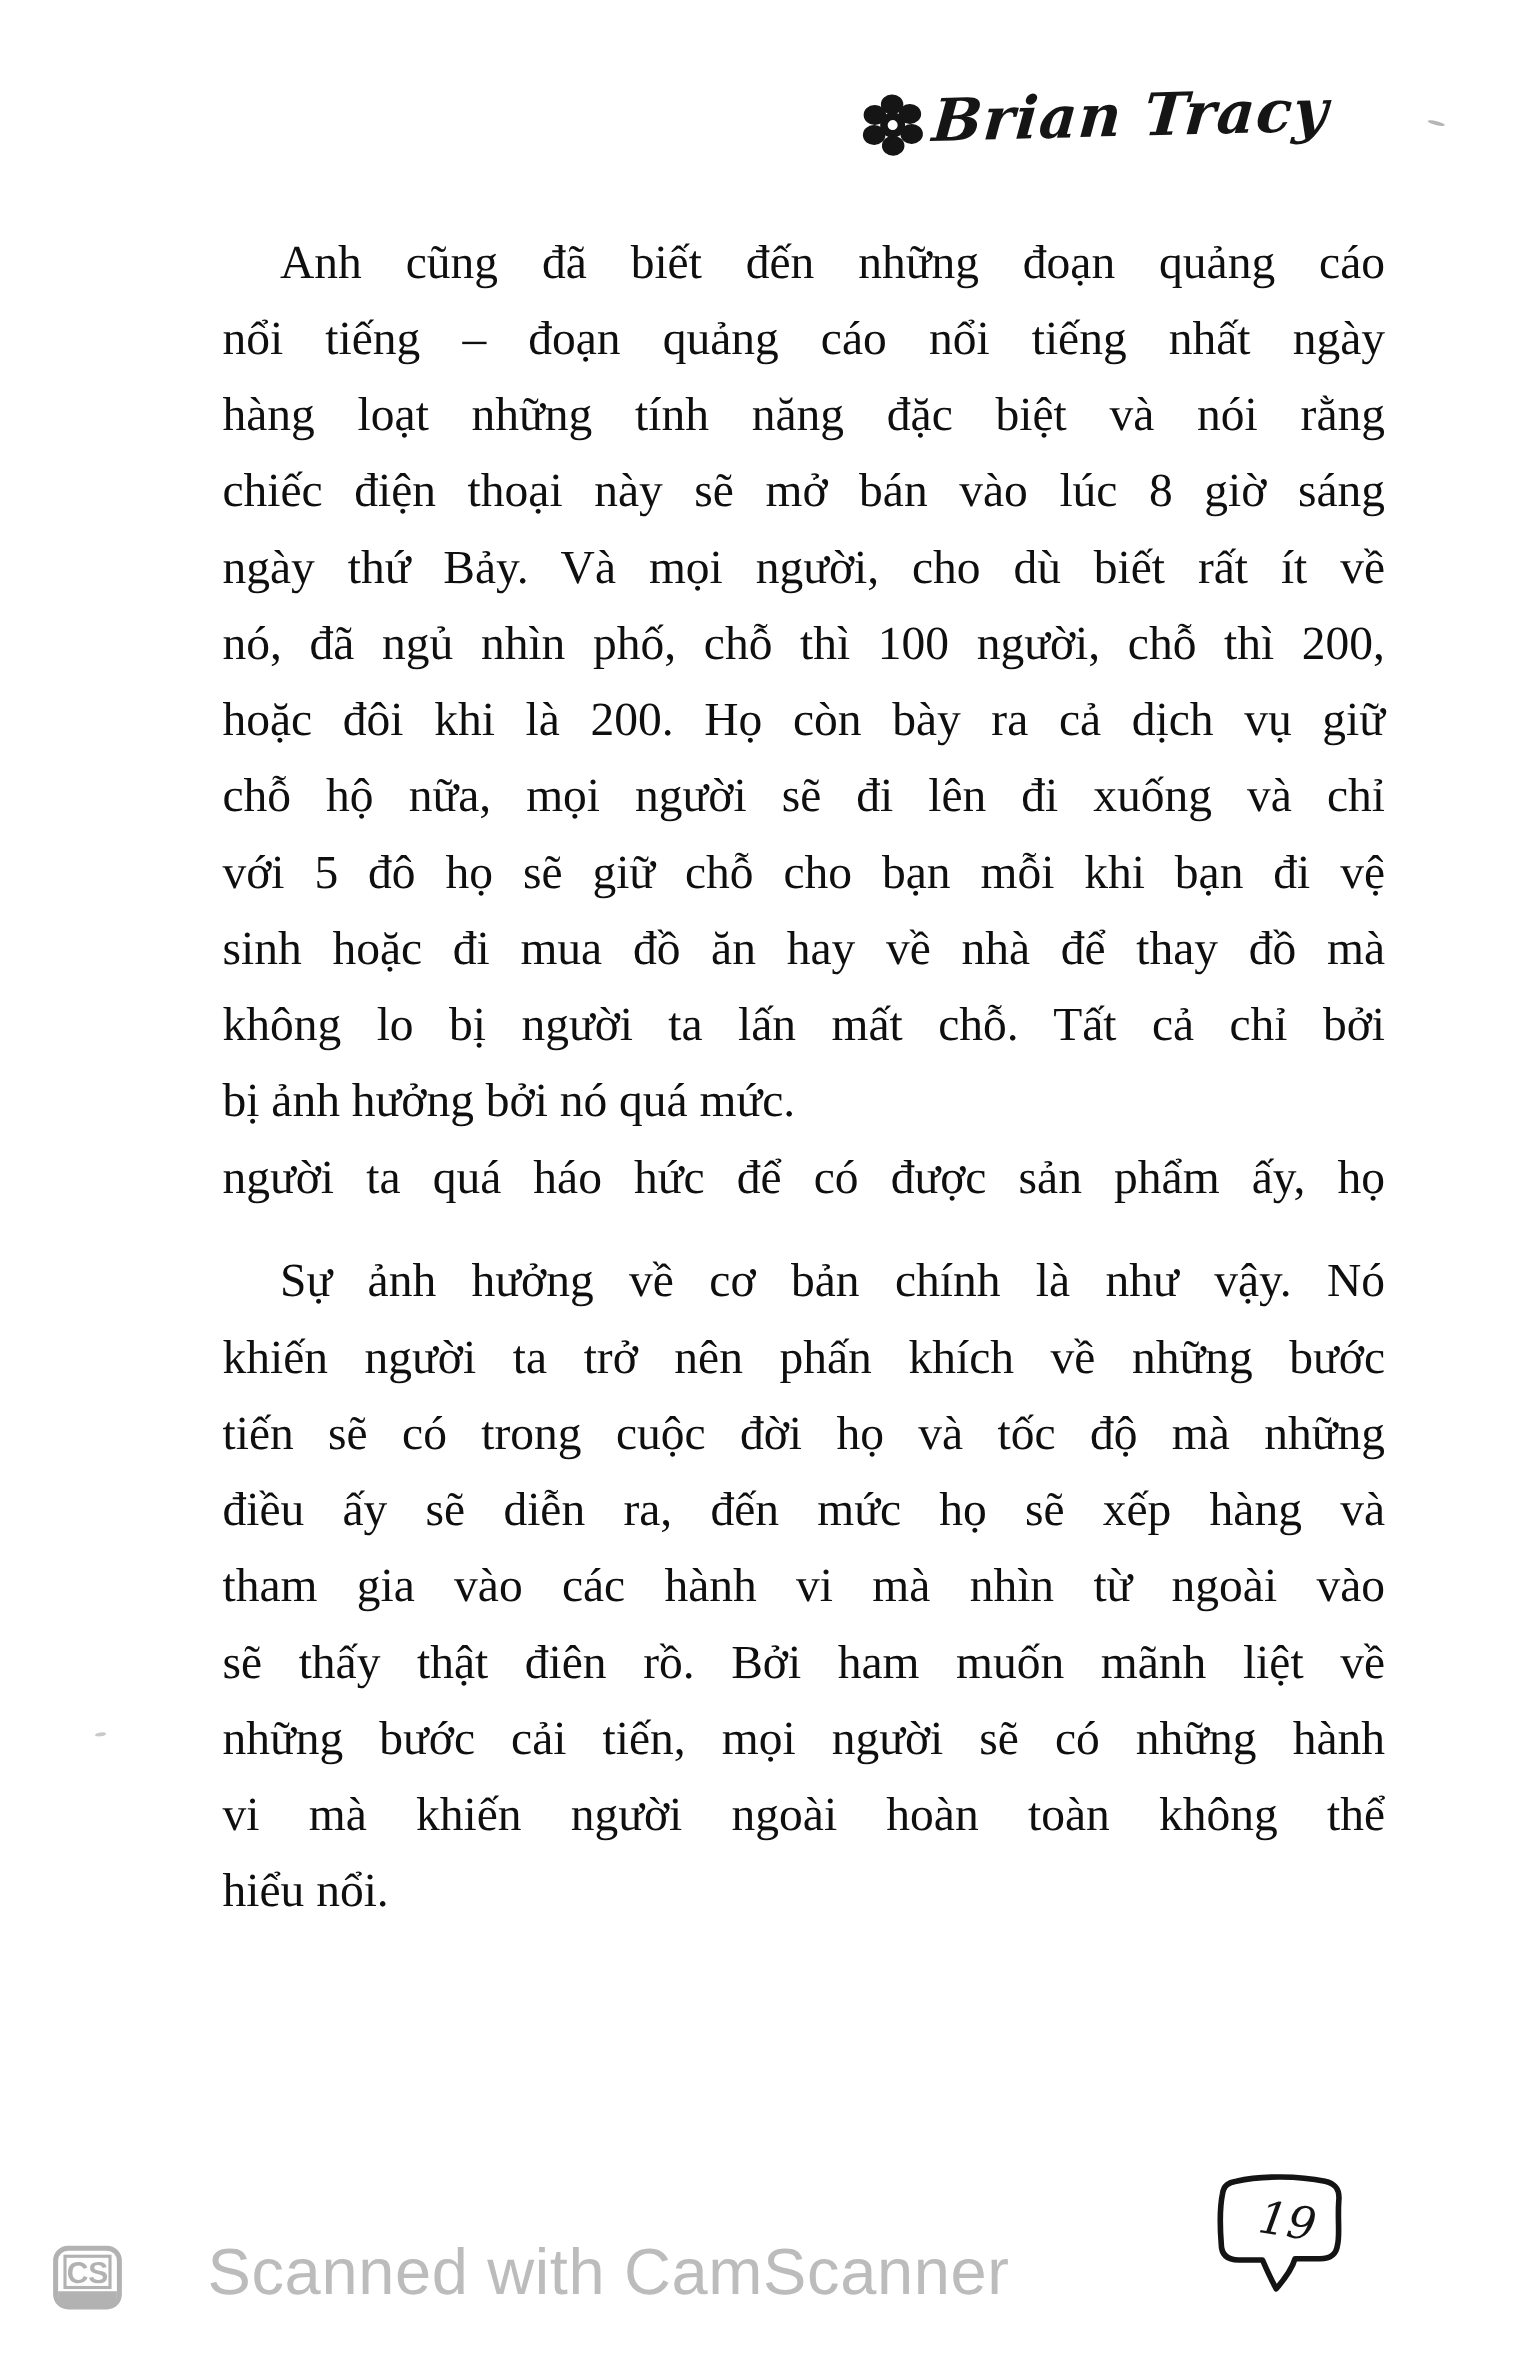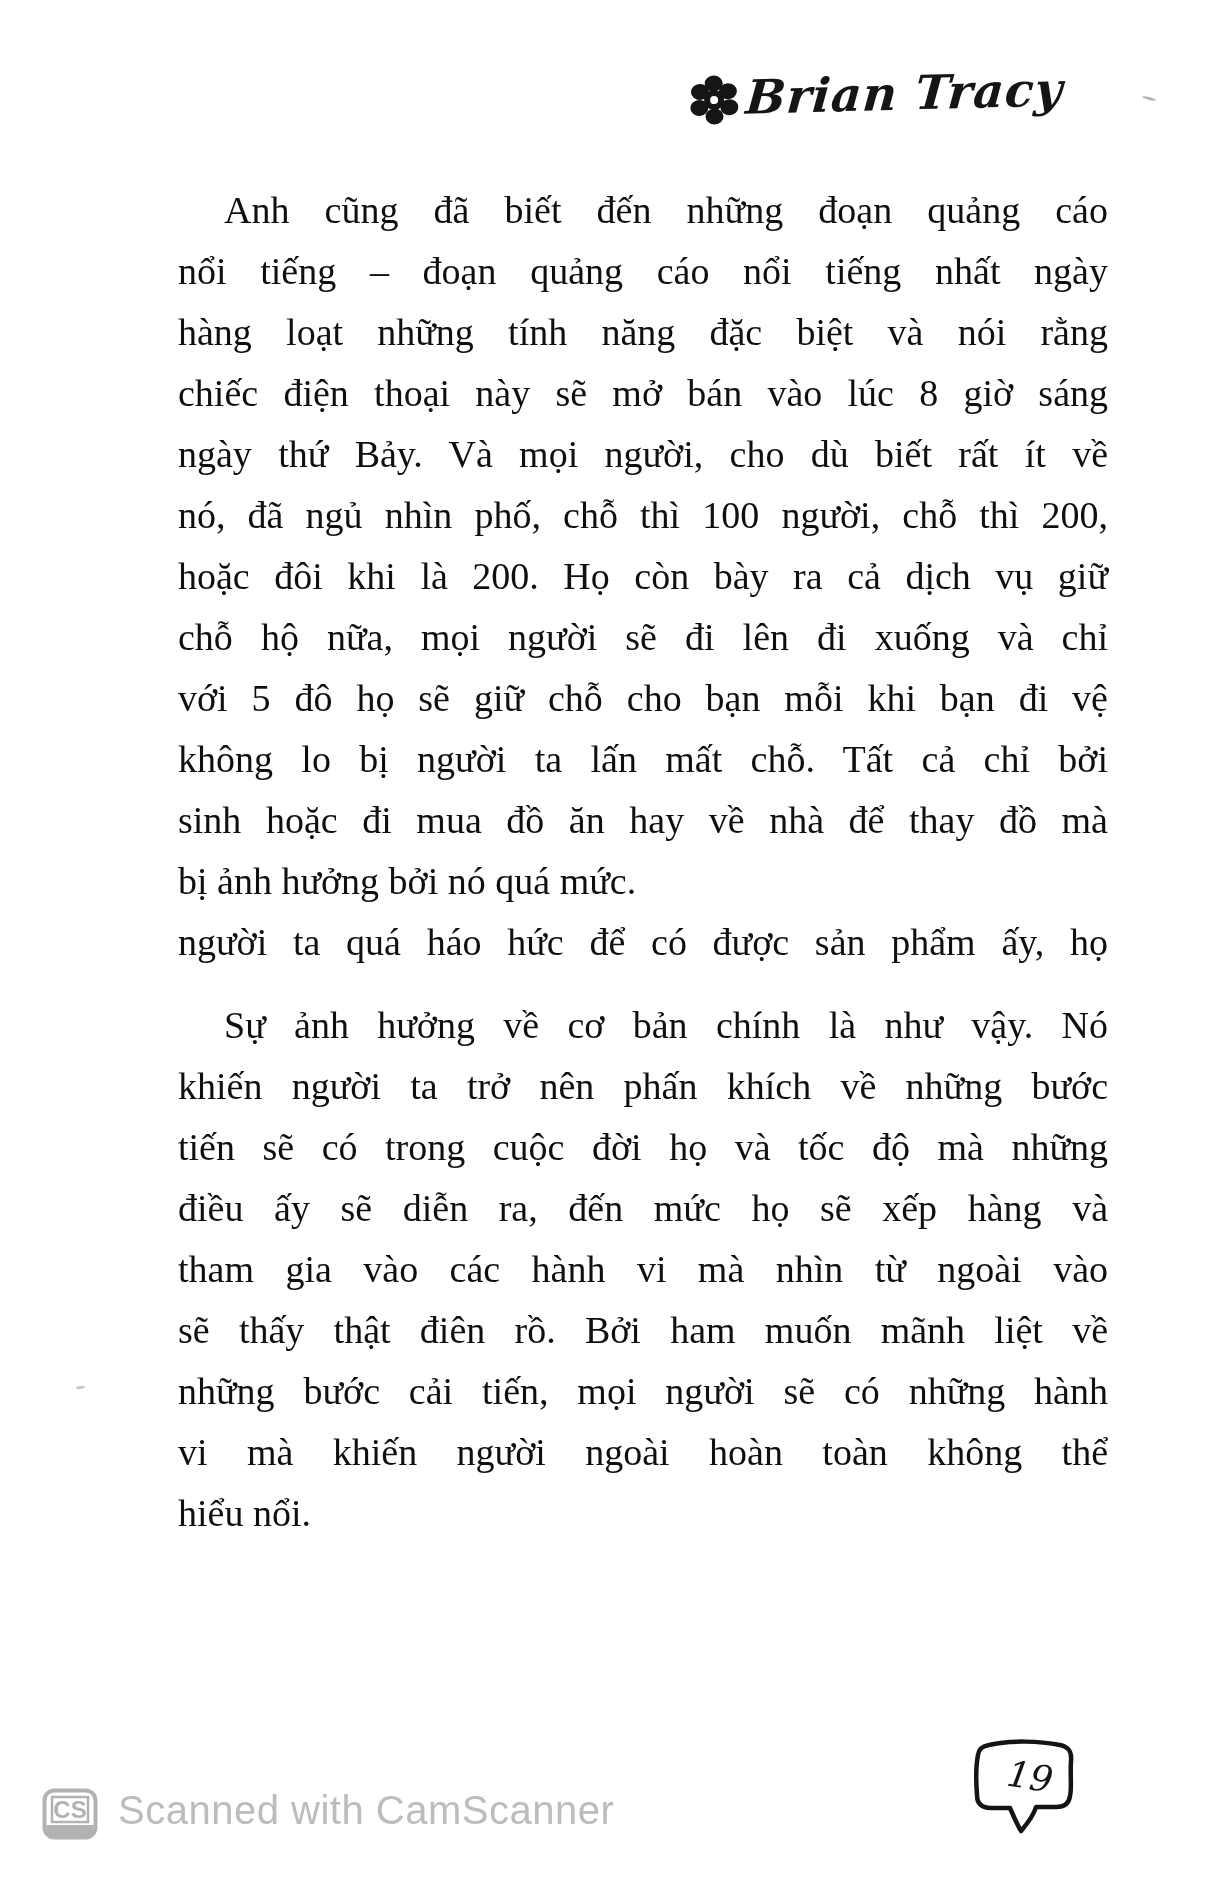--- a/index.html
+++ b/index.html
@@ -32,27 +32,28 @@
   }
   .line.para-start { text-indent:46px; }
   .line.last { text-align-last:left; }
 
   
   .page-badge { position:absolute; left:972px; top:1738px; width:108px; height:104px; }
 
   
   .scan-footer {
     position:absolute; left:42px; top:1788px;
-    display:flex; align-items:flex-start; gap:20px;
+    display:flex; align-items:flex-end; gap:20px;
   }
   .scan-footer .cs-logo { width:56px; height:52px; flex:0 0 auto; }
   .scan-footer .scan-text {
     font-family:"Liberation Sans","DejaVu Sans",sans-serif;
-    font-size:40px; font-weight:400; color:#bcbcbc; letter-spacing:0.5px;
+    font-size:52px; font-weight:400; color:#bcbcbc; letter-spacing:0.5px;
     white-space:nowrap;
+    margin-left:48px;
   }
 
   
   .speck { position:absolute; background:#9a9a9a; border-radius:50%; }
   .speck.s1 { left:1142px; top:97px;  width:14px; height:3px; transform:rotate(14deg); background:#b5b5b5; }
   .speck.s2 { left:76px;  top:1386px; width:9px;  height:3px; transform:rotate(-8deg); background:#c9c9c9; }
 </style>
 </head>
 <body>
 
@@ -78,22 +79,22 @@
     <div class="para">
       <div class="line para-start">Anh cũng đã biết đến những đoạn quảng cáo</div>
       <div class="line">nổi tiếng – đoạn quảng cáo nổi tiếng nhất ngày</div>
       <div class="line">hàng loạt những tính năng đặc biệt và nói rằng</div>
       <div class="line">chiếc điện thoại này sẽ mở bán vào lúc 8 giờ sáng</div>
       <div class="line">ngày thứ Bảy. Và mọi người, cho dù biết rất ít về</div>
       <div class="line">nó, đã ngủ nhìn phố, chỗ thì 100 người, chỗ thì 200,</div>
       <div class="line">hoặc đôi khi là 200. Họ còn bày ra cả dịch vụ giữ</div>
       <div class="line">chỗ hộ nữa, mọi người sẽ đi lên đi xuống và chỉ</div>
       <div class="line">với 5 đô họ sẽ giữ chỗ cho bạn mỗi khi bạn đi vệ</div>
+      <div class="line">sinh hoặc đi mua đồ ăn hay về nhà để thay đồ mà</div>
       <div class="line">không lo bị người ta lấn mất chỗ. Tất cả chỉ bởi</div>
-      <div class="line">sinh hoặc đi mua đồ ăn hay về nhà để thay đồ mà</div>
       <div class="line last">bị ảnh hưởng bởi nó quá mức.</div>
       <div class="line">người ta quá háo hức để có được sản phẩm ấy, họ</div>
     </div>
     <div class="para">
       <div class="line para-start">Sự ảnh hưởng về cơ bản chính là như vậy. Nó</div>
       <div class="line">khiến người ta trở nên phấn khích về những bước</div>
       <div class="line">tiến sẽ có trong cuộc đời họ và tốc độ mà những</div>
       <div class="line">điều ấy sẽ diễn ra, đến mức họ sẽ xếp hàng và</div>
       <div class="line">tham gia vào các hành vi mà nhìn từ ngoài vào</div>
       <div class="line">sẽ thấy thật điên rồ. Bởi ham muốn mãnh liệt về</div>

